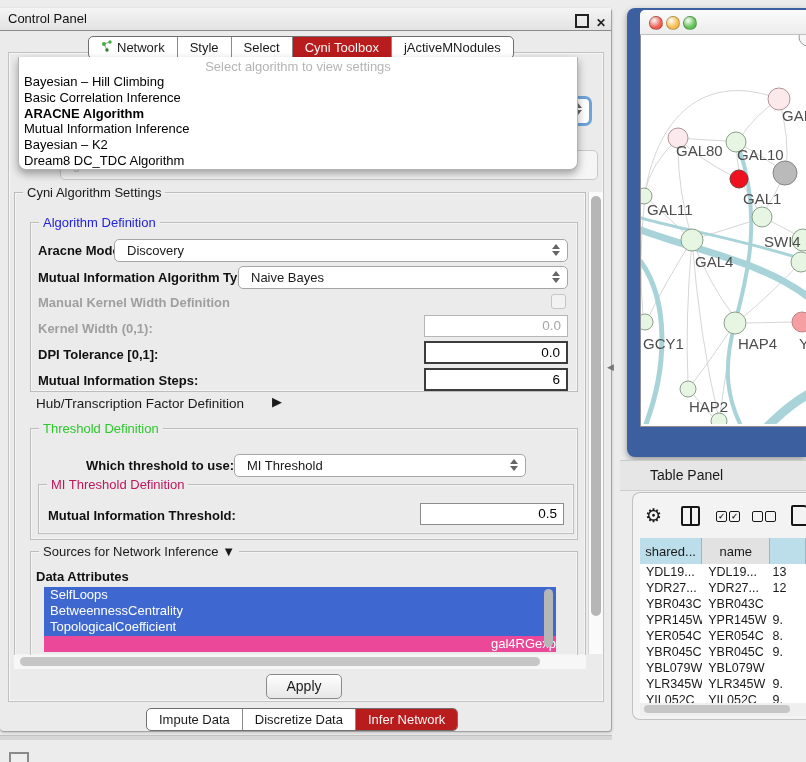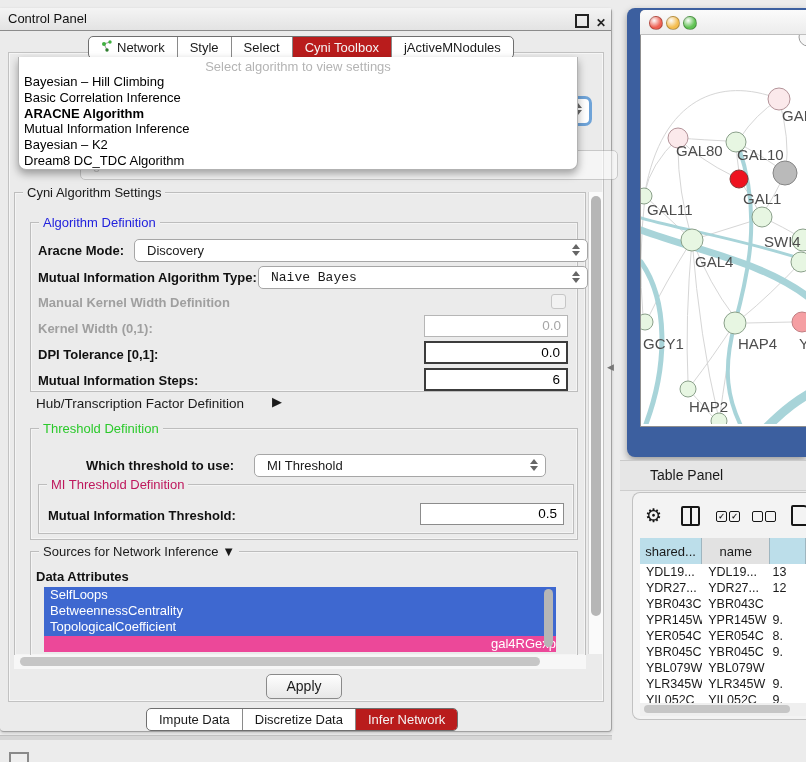--- a/index.html
+++ b/index.html
@@ -22,21 +22,21 @@
           background:#fff;font-size:13px;white-space:nowrap;}
   .tabbar .tab{padding:3px 12px;border-left:1px solid #8a8a8a;display:flex;align-items:flex-start;gap:4px;}
   .tabbar .tab:first-child{border-left:none;}
   .tabbar .tab.sel{background:#b91c1c;color:#f4f4f4;}
   #top-tabs{left:88px;top:36px;z-index:6;}
   #bottom-tabs{left:146px;top:708px;z-index:6;}
   
   .inner-panel{left:8px;top:52px;width:594px;height:648px;background:#ebebeb;
                border:1px solid #c2c2c2;box-shadow:inset 0 0 0 1px #f6f6f6;}
   
-  .combo{background:#fff;border:1px solid #a6a6a6;border-radius:5px;font-size:13px;margin-left:20px;}
+  .combo{background:#fff;border:1px solid #a6a6a6;border-radius:5px;font-size:13px;}
   .combo .val{position:absolute;left:12px;top:0;line-height:21px;}
   .stepper{position:absolute;right:6px;top:4px;width:9px;}
   .stepper i{display:block;width:0;height:0;border-left:4px solid transparent;border-right:4px solid transparent;}
   .stepper .up{border-bottom:5px solid #666;margin-bottom:2px;}
   .stepper .dn{border-top:5px solid #666;}
   #focus-combo{left:30px;top:96px;width:556px;height:24px;border:3px solid #6ea3d8;border-radius:7px;background:#fff;z-index:2;}
   #net-combo{left:60px;top:150px;width:536px;height:28px;z-index:2;opacity:.5;}
   #net-combo .val{color:#9a9a9a;line-height:28px;}
   
   #algo-popup{left:18px;top:57px;width:558px;height:112px;background:#fff;
@@ -167,21 +167,21 @@
   </div>
   <span class="lbl" style="left:38px;top:243px;">Aracne Mode:</span>
   <div class="abs combo" style="left:114px;top:239px;width:452px;height:21px;">
     <span class="val">Discovery</span>
     <span class="stepper">
         <i class="up"></i>
         <i class="dn"></i>
       </span>
   </div>
   <span class="lbl" style="left:38px;top:270px;">Mutual Information Algorithm Type:</span>
-  <div class="abs combo" style="left:238px;top:266px;width:328px;height:21px;font-family:Liberation Mono, monospace;">
+  <div class="abs combo" style="left:238px;top:266px;width:328px;height:21px;">
     <span class="val">Naive Bayes</span>
     <span class="stepper">
         <i class="up"></i>
         <i class="dn"></i>
       </span>
   </div>
   <span class="lbl gray" style="left:38px;top:295px;">Manual Kernel Width Definition</span>
   <div class="abs" style="left:551px;top:294px;width:13px;height:13px;border:1px solid #c6c6c6;border-radius:3px;background:#f2f2f2;"></div>
   <span class="lbl gray" style="left:38px;top:321px;">Kernel Width (0,1):</span>
   <div class="field" style="left:424px;top:315px;width:136px;height:20px;border:1px solid #b6b6b6;color:#a6a6a6;">0.0</div>

